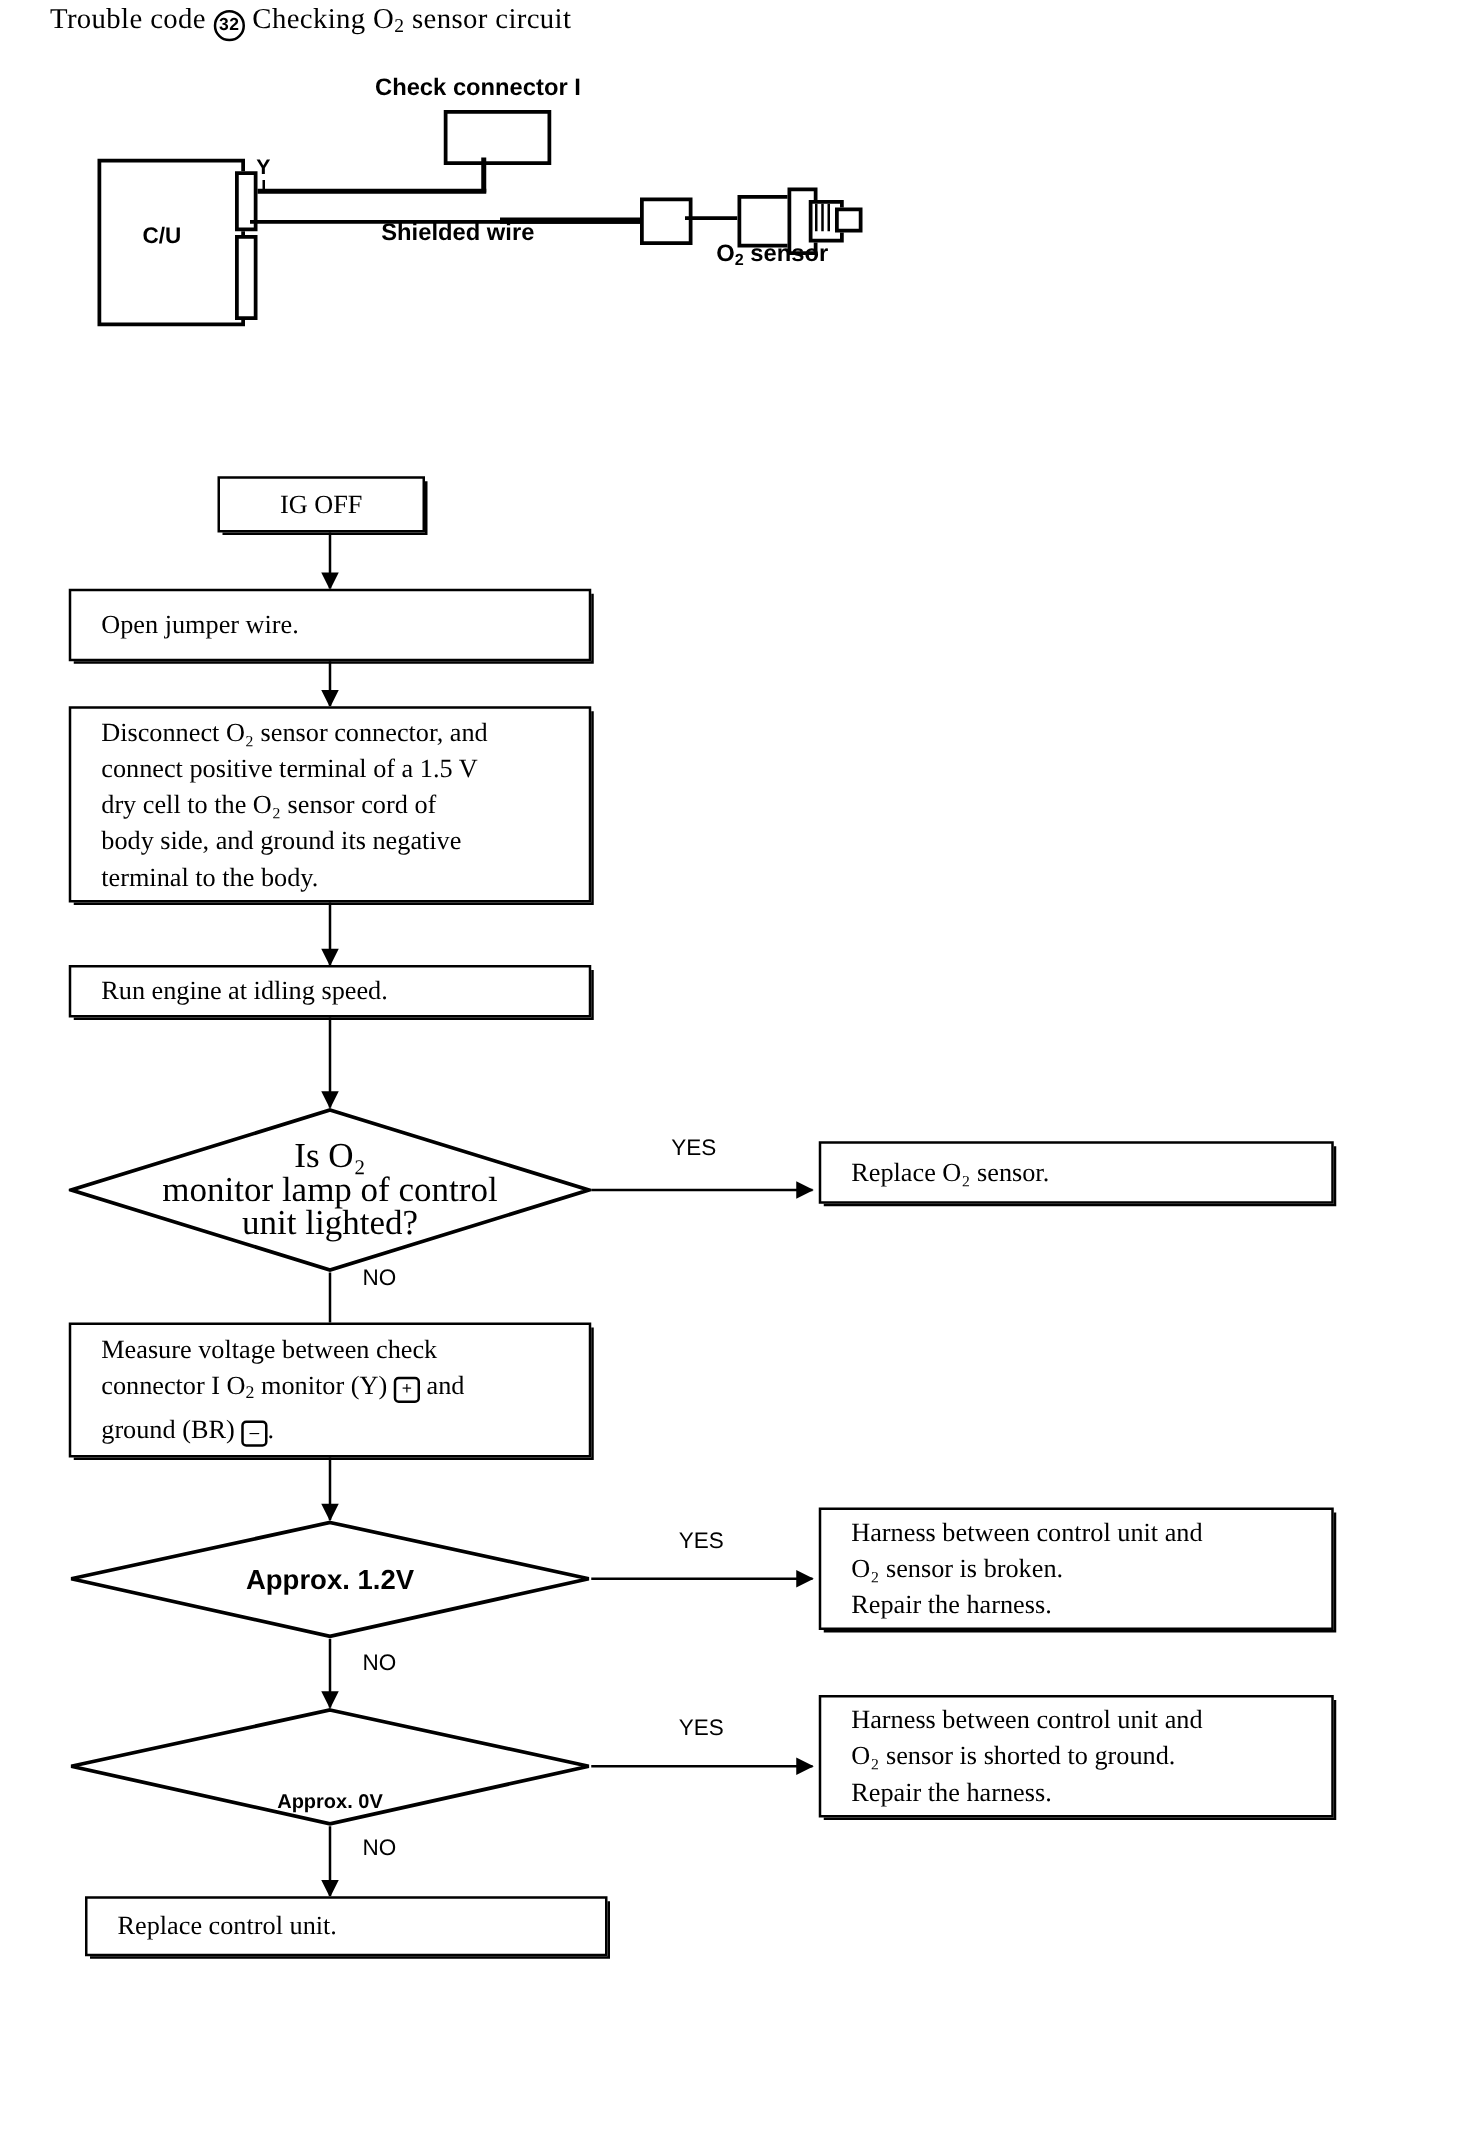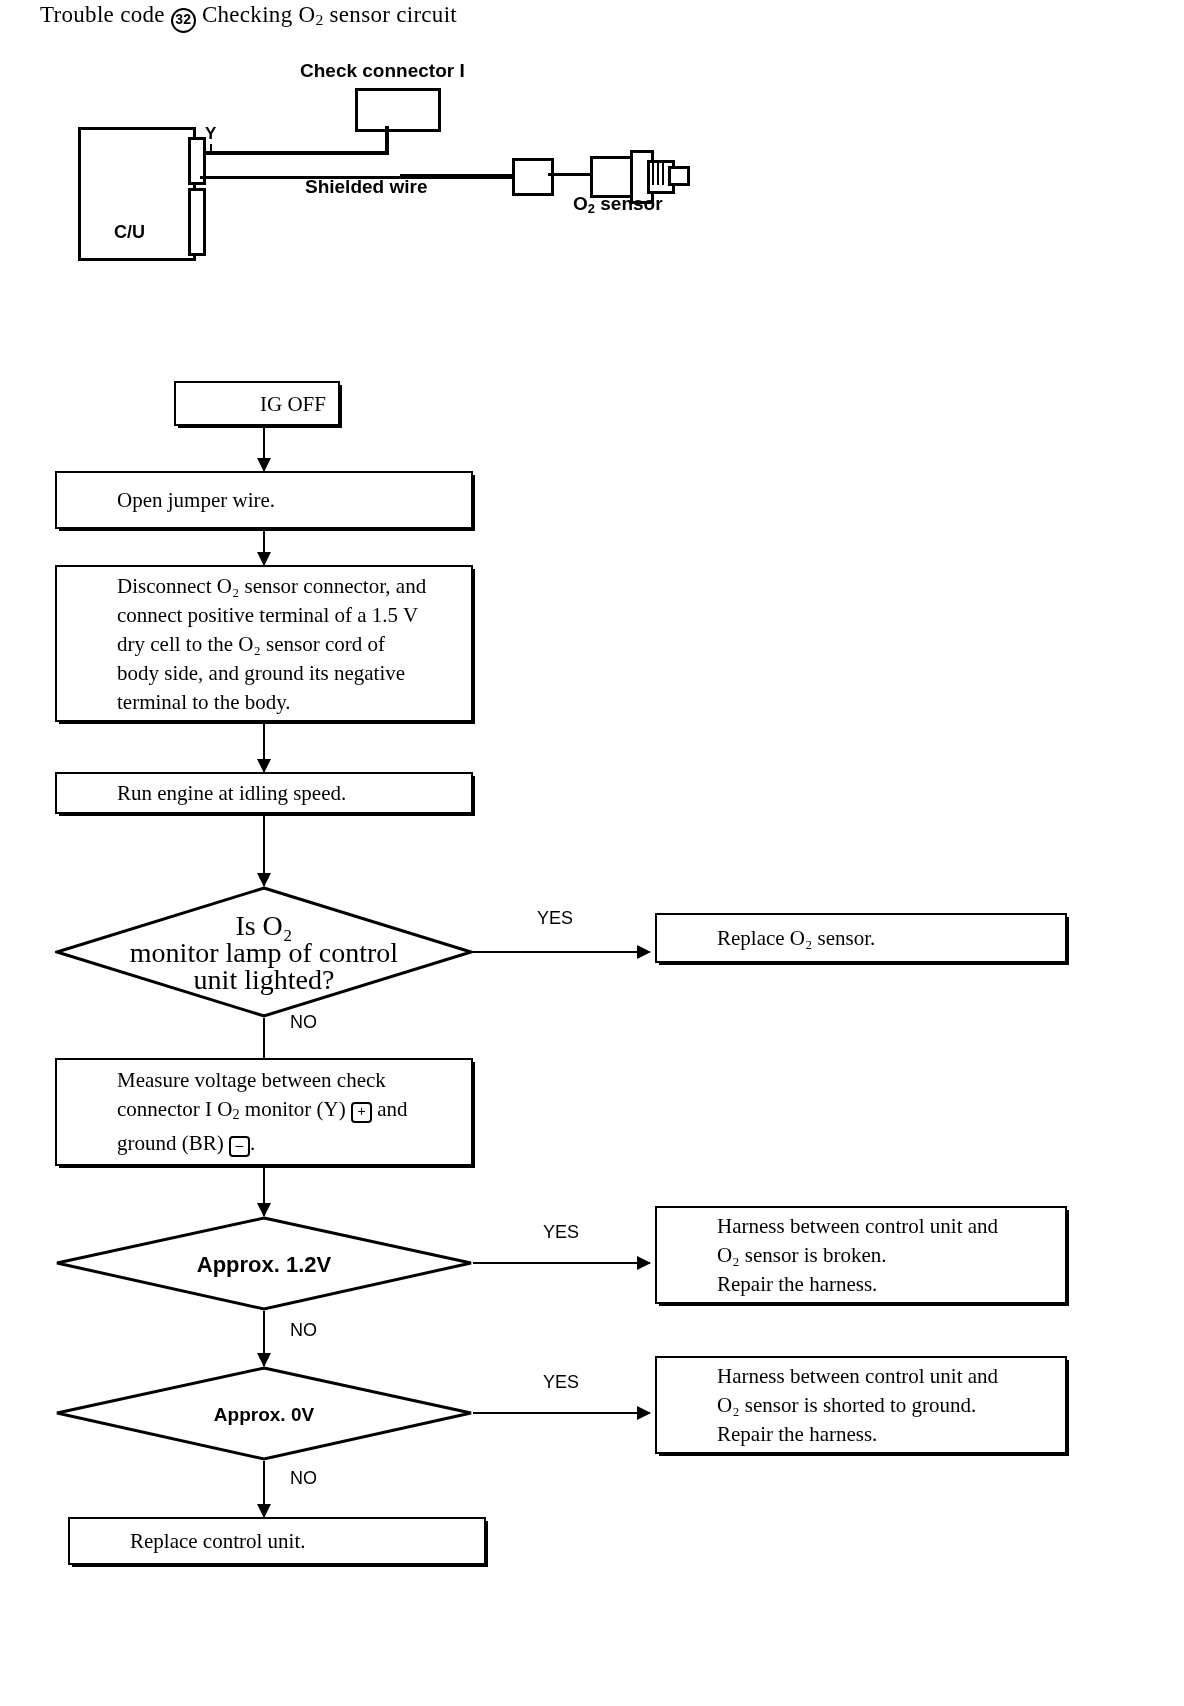--- a/index.html
+++ b/index.html
@@ -19,21 +19,21 @@
   #schematic{position:absolute;left:0;top:50px;width:760px;height:230px;}
   .sch-label{position:absolute;font-family:"Liberation Sans",sans-serif;font-weight:bold;font-size:19px;white-space:nowrap;}
   .blk{position:absolute;background:#fff;border:3px solid #000;}
   .ln{position:absolute;background:#000;}
 
   
   #flow{position:absolute;left:0;top:0;width:1184px;height:1706px;}
   .fbox{position:absolute;box-sizing:border-box;background:#fff;border:2px solid #000;
         box-shadow:3px 3px 0 -1px #000;}
   .fbox .txt{position:absolute;left:24px;top:50%;transform:translateY(-50%);
-             font-size:21px;line-height:29px;white-space:pre-line;padding-left:36px;}
+             font-size:21px;line-height:29px;white-space:pre-line;}
   .fbox.ctr .txt{left:0;width:100%;text-align:center;}
   .arrow{position:absolute;width:2px;background:#000;}
   .arrow:after{content:"";position:absolute;left:-6px;bottom:-1px;
      border-left:7px solid transparent;border-right:7px solid transparent;
      border-top:14px solid #000;}
   .harrow{position:absolute;height:2px;background:#000;}
   .harrow:after{content:"";position:absolute;right:-1px;top:-6px;
      border-top:7px solid transparent;border-bottom:7px solid transparent;
      border-left:14px solid #000;}
   .branch-label{position:absolute;font-size:18px;font-family:"Liberation Sans",sans-serif;}
@@ -58,21 +58,21 @@
 
   <div id="schematic">
 
     <div class="sch-label" style="left:300px;top:10px;">Check connector I</div>
     <div class="blk" style="left:355px;top:38px;width:80px;height:38px;"></div>
 
     <div class="ln" style="left:385px;top:76px;width:4px;height:28px;"></div>
     <div class="ln" style="left:205px;top:101px;width:184px;height:4px;"></div>
 
     <div class="blk" style="left:78px;top:77px;width:112px;height:128px;"></div>
-    <div class="sch-label" style="left:114px;top:128px;font-size:18px;margin-top:44px;">C/U</div>
+    <div class="sch-label" style="left:114px;top:128px;font-size:18px;">C/U</div>
 
     <div class="blk" style="left:188px;top:87px;width:12px;height:42px;"></div>
     <div class="blk" style="left:188px;top:138px;width:12px;height:62px;"></div>
 
     <div class="sch-label" style="left:205px;top:74px;font-size:17px;">Y</div>
     <div class="ln" style="left:210px;top:94px;width:2px;height:10px;"></div>
 
     <div class="ln" style="left:200px;top:126px;width:312px;height:3px;"></div>
     <div class="ln" style="left:400px;top:124px;width:112px;height:5px;"></div>
 
@@ -159,21 +159,21 @@
 Repair the harness.</div>
     </div>
 
     <div class="arrow" style="left:263px;top:1311px;height:55px;"></div>
     <div class="branch-label" style="left:290px;top:1320px;">NO</div>
 
     <div class="diamond" style="left:55px;top:1366px;width:418px;height:95px;">
       <svg width="418" height="95" viewBox="0 0 418 95">
         <polygon points="209,2 416,47 209,93 2,47" fill="#fff" stroke="#000" stroke-width="3"></polygon>
       </svg>
-      <div class="dtxt" style="font-family:'Liberation Sans',sans-serif;font-weight:bold;font-size:19px;">Approx. 0V</div>
+      <div class="dtxt" style="font-family:'Liberation Sans',sans-serif;font-weight:bold;font-size:16px;margin-top:28px;">Approx. 0V</div>
     </div>
 
     <div class="harrow" style="left:473px;top:1412px;width:177px;"></div>
     <div class="branch-label" style="left:543px;top:1372px;">YES</div>
     <div class="fbox" style="left:655px;top:1356px;width:412px;height:98px;">
       <div class="txt">Harness between control unit and
 O₂ sensor is shorted to ground.
 Repair the harness.</div>
     </div>
 

